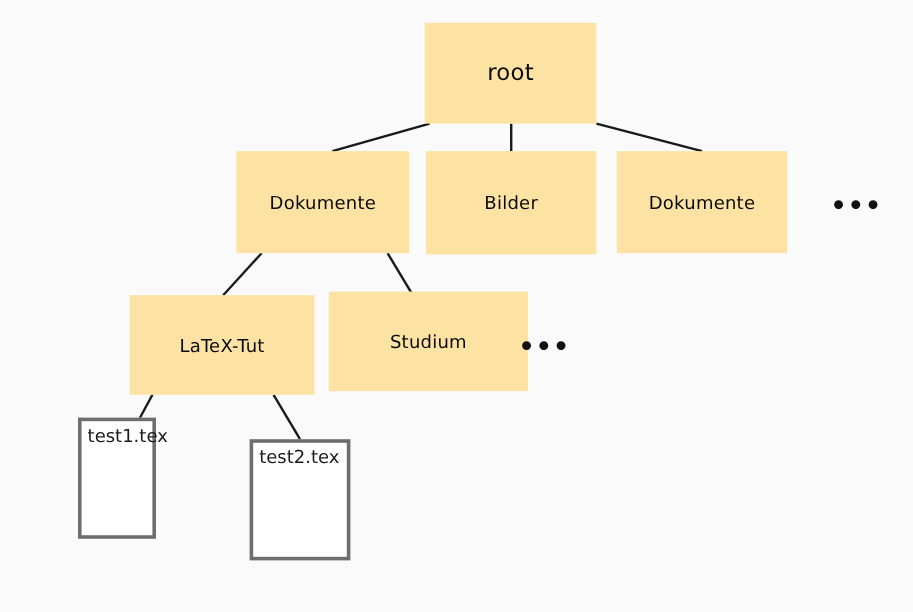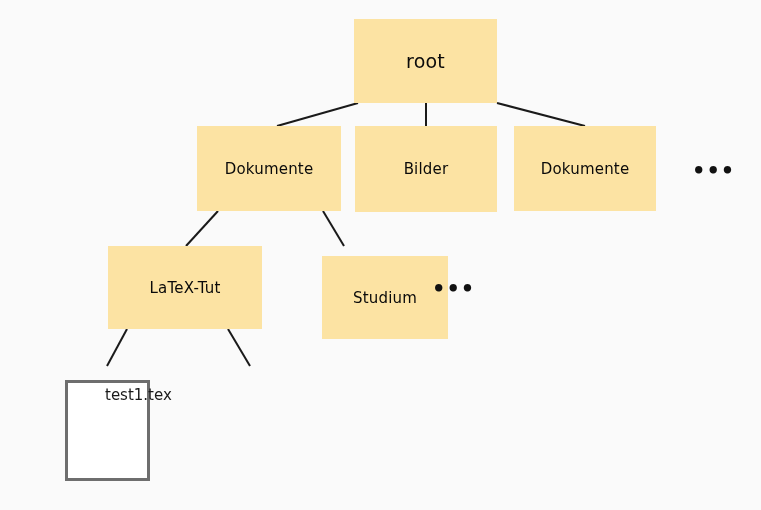--- a/index.html
+++ b/index.html
@@ -93,25 +93,28 @@
   </div>
 
   <div class="node folder" id="n-downloads" style="left: 514px; top: 126px; width: 142px; height: 85px;">
     <span>Dokumente</span>
   </div>
 
   <div class="node folder" id="n-latex_tut" style="left: 108px; top: 246px; width: 154px; height: 83px; text-align: center;">
     <span>LaTeX-Tut</span>
   </div>
 
-  <div class="node folder" id="n-studium" style="left: 274px; top: 256px; width: 126px; height: 83px; margin-left: 48px;">
+  <div class="node folder" id="n-studium" style="left: 274px; top: 243px; width: 166px; height: 83px;">
     <span>Studium</span>
   </div>
 
-  <div class="node file" id="n-test1" style="left: 65px; top: 380px; width: 85px; height: 101px; padding-left: 32px;">
+  <div class="node file" id="n-test1" style="left: 65px; top: 348px; width: 65px; height: 101px;">
     <span class="file-label">test1.tex</span>
   </div>
 
+  <div class="node file" id="n-test2" style="left: 208px; top: 366px; width: 84px; height: 101px;">
+    <span class="file-label">test2.tex</span>
+  </div>
 
   <div class="ellipsis" id="e-0" style="left: 692px; top: 161px;">•••</div>
   <div class="ellipsis" id="e-1" style="left: 432px; top: 279px;">•••</div>
 
 </div>
 
 </body></html>

